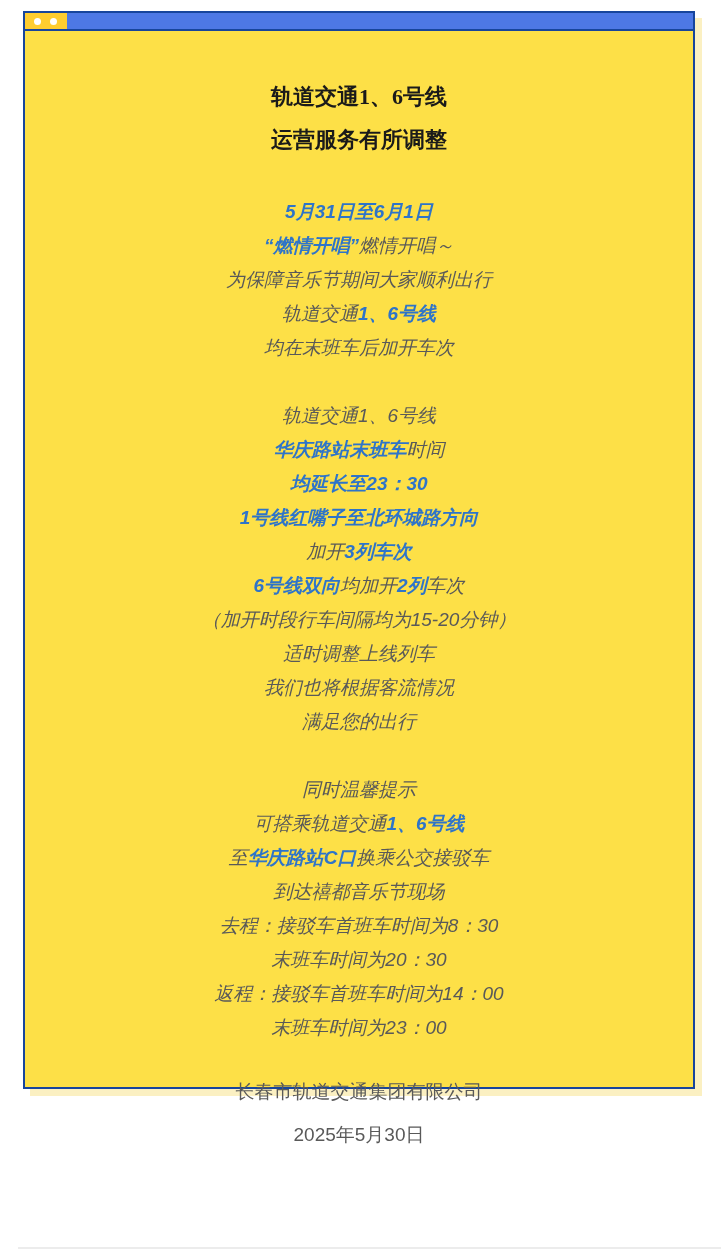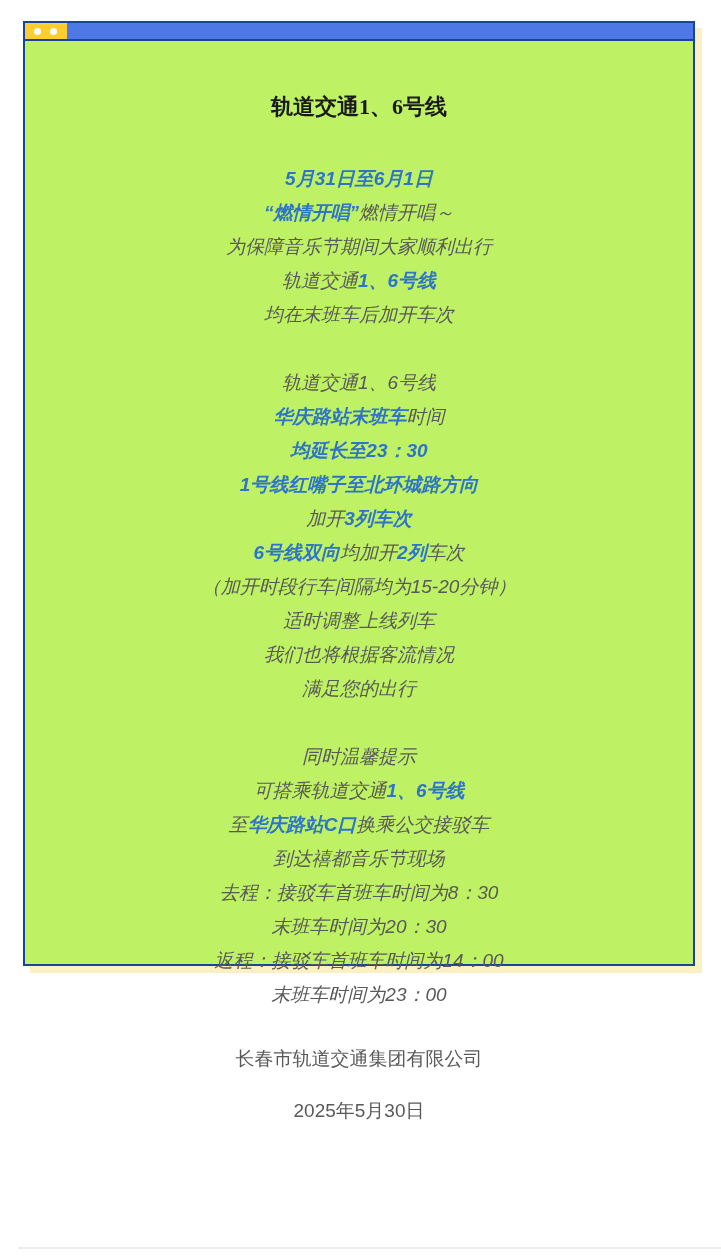--- a/index.html
+++ b/index.html
@@ -12,23 +12,23 @@
     --title-text:#1a1a1a;
     --divider:#ececec;
   }
   html,body{margin:0;padding:0;}
   body{
     width:721px;height:1256px;position:relative;overflow:hidden;
     background:#ffffff;
     font-family:"Liberation Sans","DejaVu Sans",sans-serif;
   }
   .card{
-    position:absolute;left:23px;top:21px;
-    width:672px;height:945px;box-sizing:border-box;
-    background:#bef264;
+    position:absolute;left:23px;top:11px;
+    width:672px;height:1078px;box-sizing:border-box;
+    background:#fde047;
     border:2px solid var(--card-border);
     box-shadow:7px 7px 0 0 var(--shadow-yellow);
   }
   .topbar{
     height:16px;background:var(--top-bar);
     border-bottom:2px solid var(--card-border);
     position:relative;
   }
   .tab{
     position:absolute;left:0;top:0;width:42px;height:16px;
@@ -43,41 +43,42 @@
   .title{
     margin:44px 0 0 0;
     font-family:"Liberation Serif","DejaVu Serif",serif;
     font-size:22px;font-weight:700;color:var(--title-text);
     line-height:43px;
   }
   .section{margin-top:34px;}
   .section p{margin:0;line-height:34px;font-style:italic;}
   .em{color:var(--accent-blue);font-weight:700;}
   .footer{margin-top:30px;line-height:34px;}
-  .footer .date{margin-top:18px;}
+  .footer .date{margin-top:9px;}
   .footer p{margin:0;}
   .page-divider{
     position:absolute;left:18px;right:0;top:1247px;height:2px;
     background:var(--divider);
   }
 </style>
 </head>
 <body>
 
 <div class="card">
   <div class="topbar">
     <div class="tab">
       <span class="dot"></span>
       <span class="dot"></span>
     </div>
   </div>
 
   <div class="content">
     <div class="title">
       <div>轨道交通1、6号线</div>
+      <div>运营服务有所调整</div>
     </div>
 
     <div>
         <section class="section">
           <p><span class="em">5月31日至6月1日</span></p>
           <p><span class="em">“燃情开唱”</span><span>燃情开唱～</span></p>
           <p><span>为保障音乐节期间大家顺利出行</span></p>
           <p><span>轨道交通</span><span class="em">1、6号线</span></p>
           <p><span>均在末班车后加开车次</span></p>
         </section>

